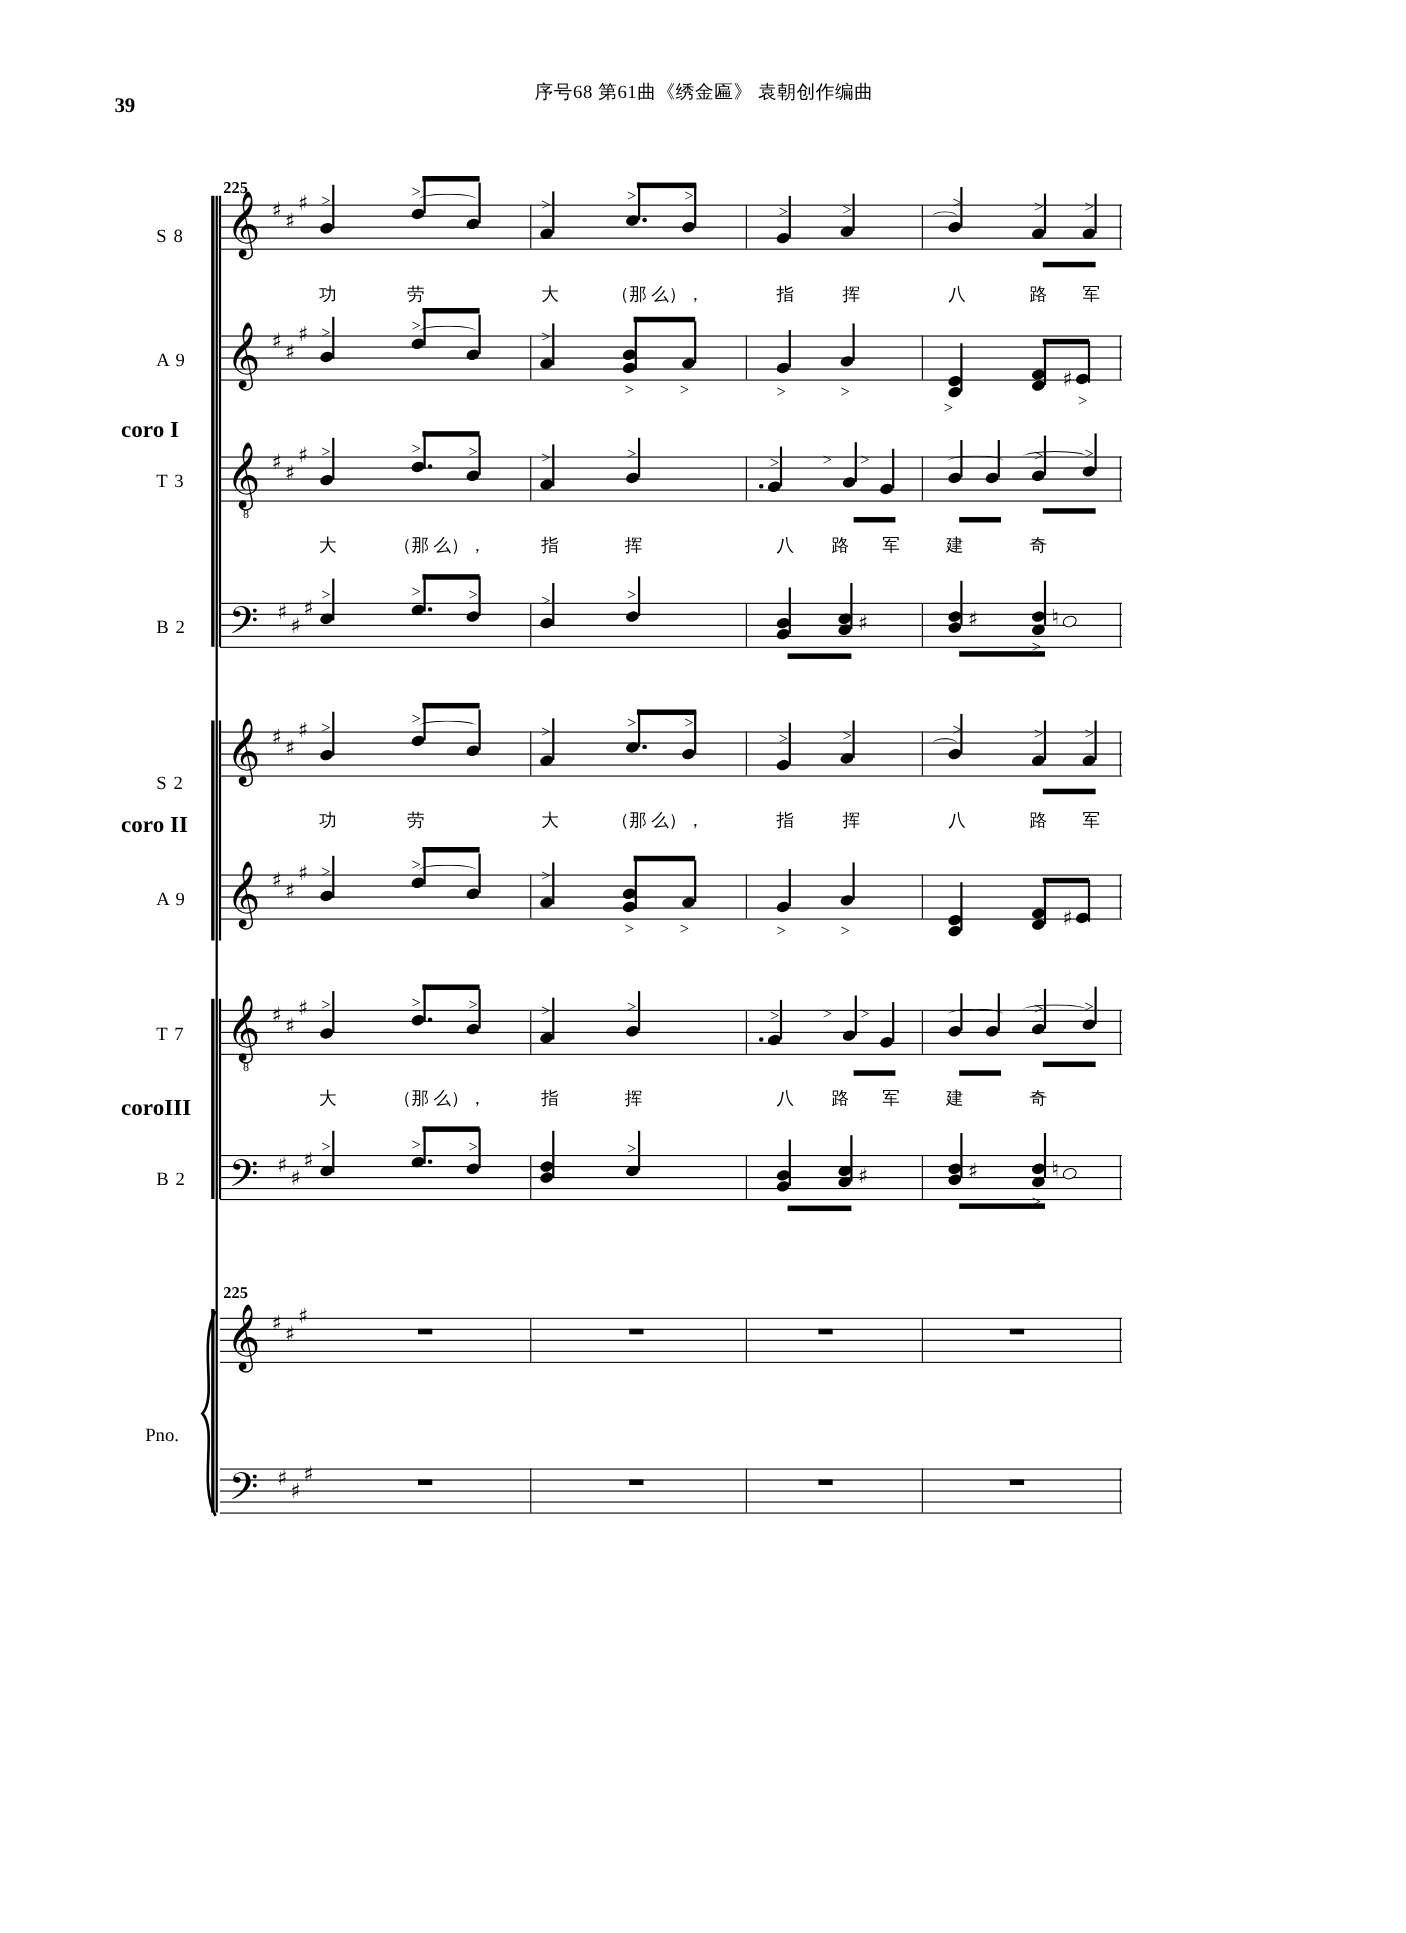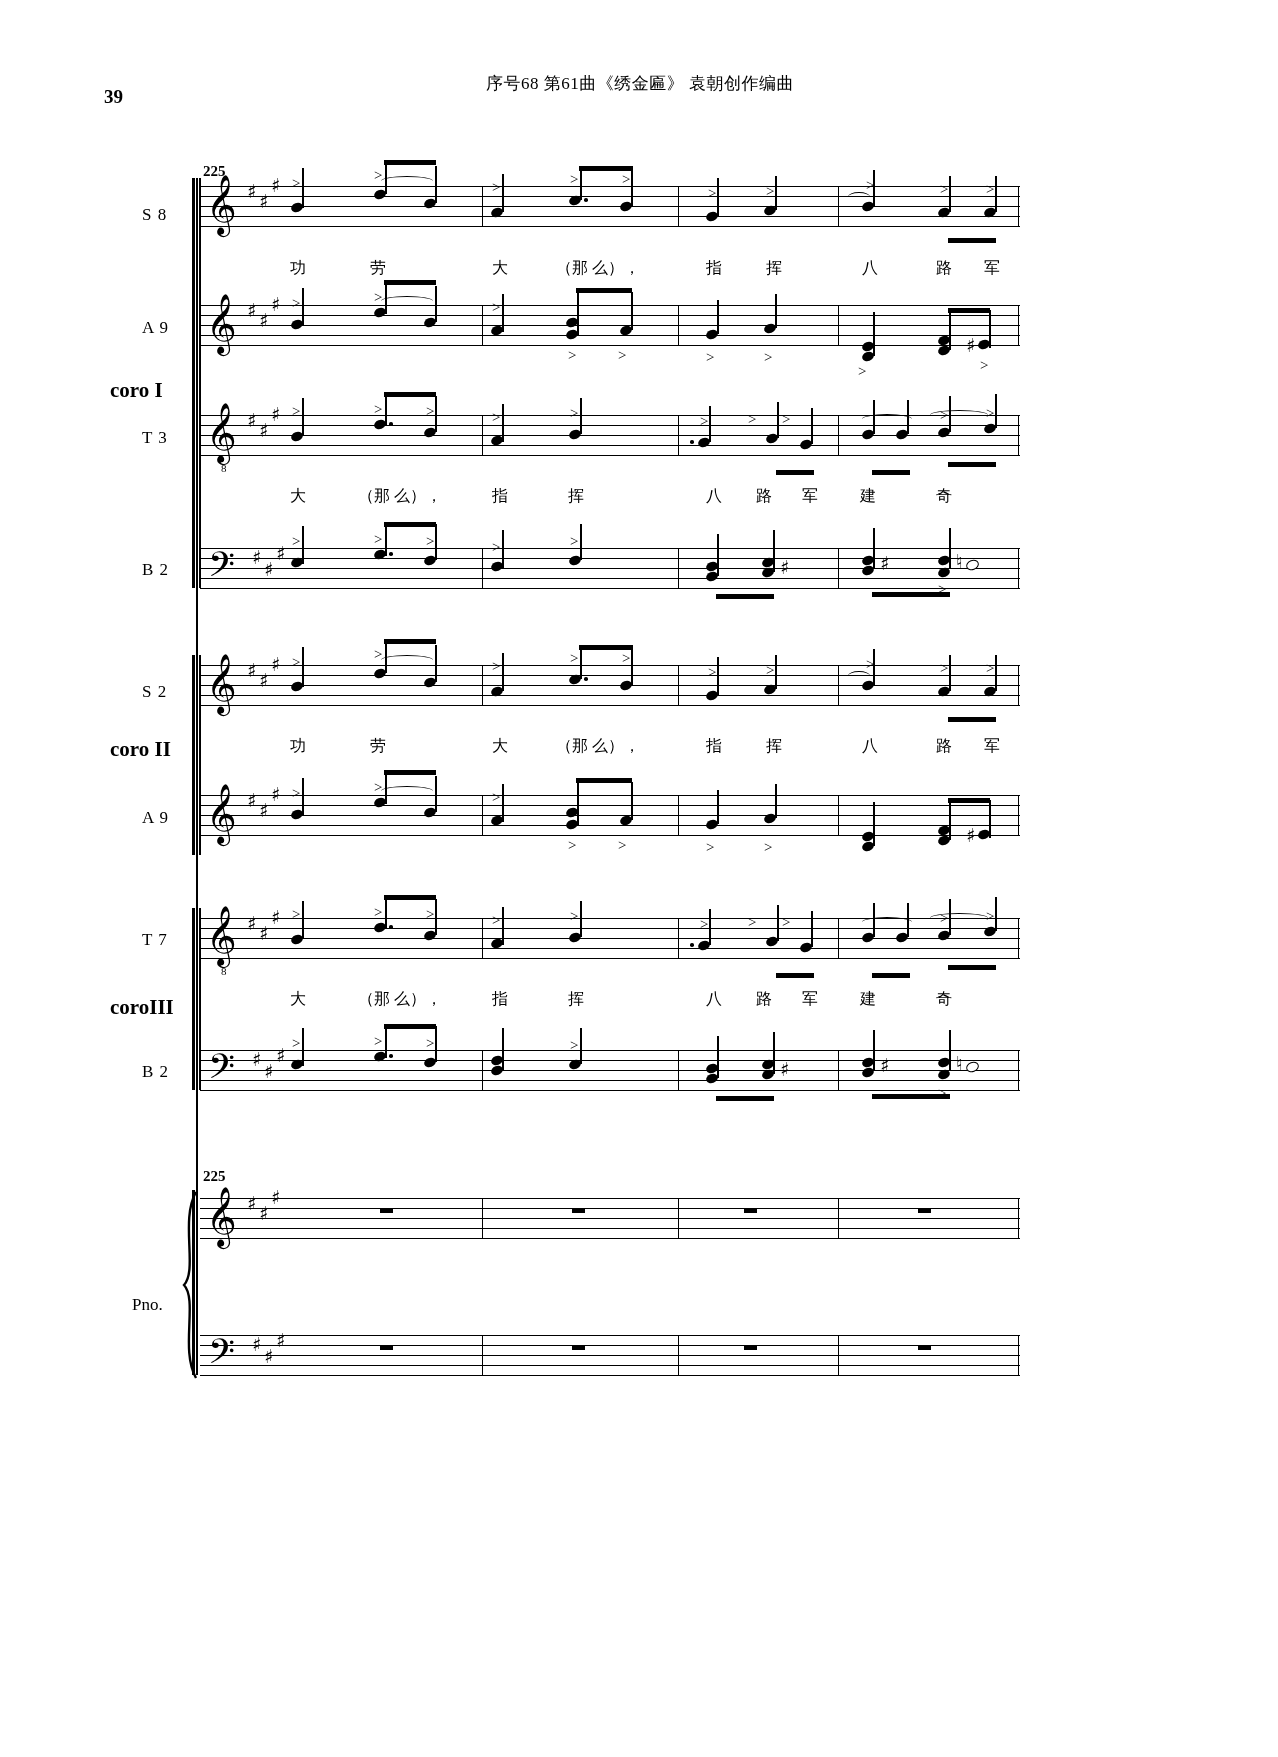--- a/index.html
+++ b/index.html
@@ -326,21 +326,21 @@
   <div class="sharp" style="left:880px;top:554px;">♯</div>
   <div class="stem" style="left:873px;top:528px;height:40px;"></div>
   <div class="nh" style="left:938px;top:556px;"></div>
   <div class="nh" style="left:938px;top:568px;"></div>
   <div class="nh open" style="left:966px;top:560px;"></div>
   <div class="natural" style="left:956px;top:552px;">♮</div>
   <div class="stem" style="left:949px;top:528px;height:40px;"></div>
   <div class="beam" style="left:872px;top:592px;width:78px;"></div>
   <div class="accent" style="left:938px;top:582px;">&gt;</div>
 
-  <div class="part-label" style="left:142px;top:682px;">S 2</div>
+  <div class="part-label" style="left:142px;top:702px;">S 2</div>
   <div class="staff" style="left:200px;top:665px;width:820px;height:40px;">
     <div class="line"></div>
       <div class="line"></div>
       <div class="line"></div>
       <div class="line"></div>
       <div class="line"></div>
   </div>
   <div class="glyph clef-g" style="left:206px;top:657px;">𝄞</div>
   <div class="sharp" style="left:247px;top:661px;">♯</div>
   <div class="sharp" style="left:259px;top:671px;">♯</div>

